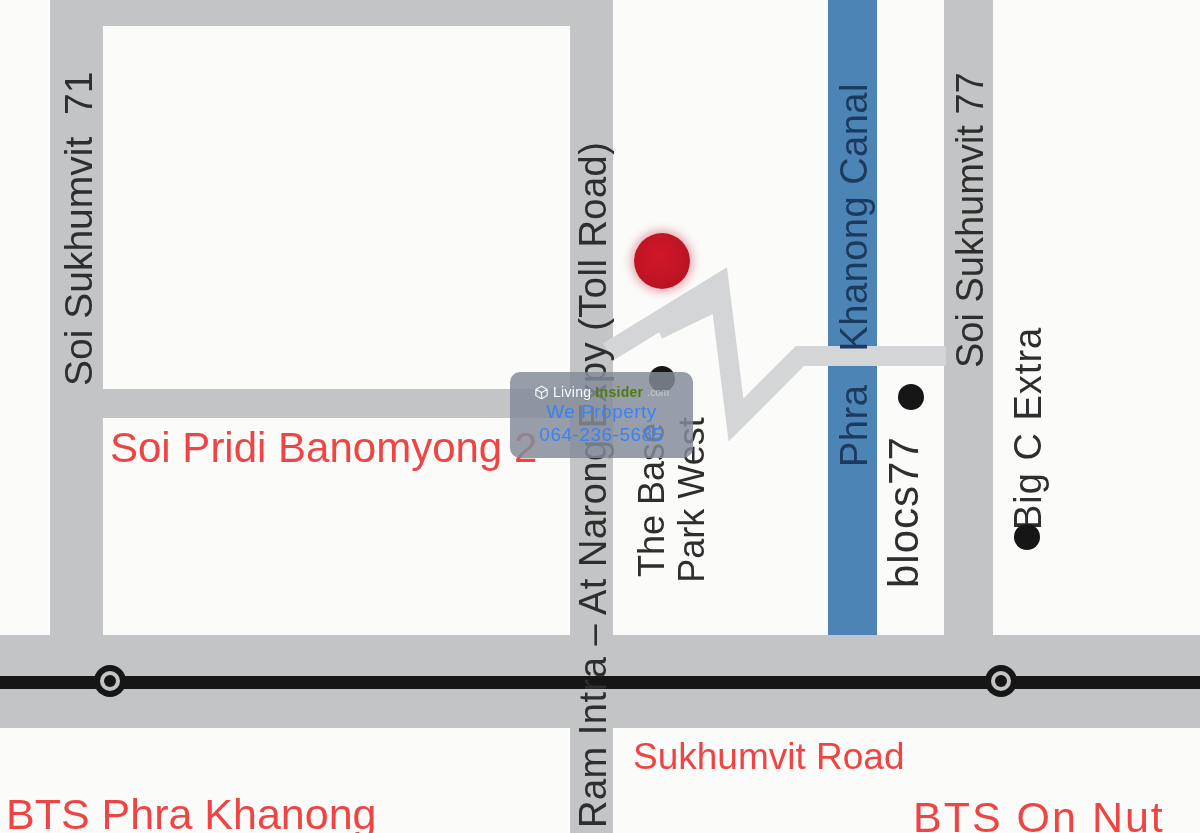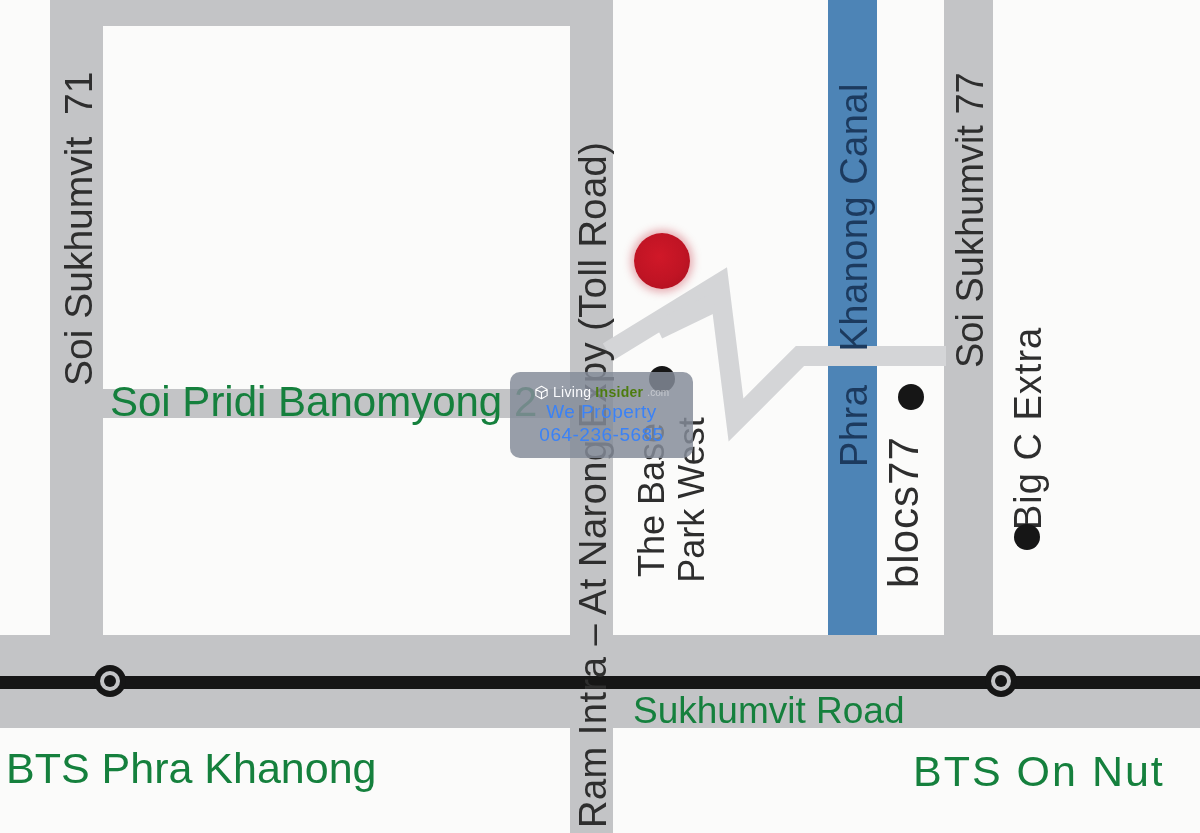--- a/index.html
+++ b/index.html
@@ -10,21 +10,21 @@
     font-family:"Liberation Sans", sans-serif;
     color:#2e2e2e;
   }
   .road{position:absolute;background:#c3c4c6;}
   .canal{position:absolute;background:#4d84b6;}
   .bts-line{position:absolute;background:#161616;}
   .vlabel{
     position:absolute;transform-origin:0 0;transform:rotate(-90deg);
     white-space:nowrap;font-size:38px;line-height:44px;color:#2e2e2e;
   }
-  .hlabel{position:absolute;white-space:nowrap;color:#15803d;}
+  .hlabel{position:absolute;white-space:nowrap;color:#ef4444;margin-top:46px;}
   .dot{position:absolute;border-radius:50%;background:#161616;}
   .poi-dot{width:26px;height:26px;}
   .red-marker{
     position:absolute;width:56px;height:56px;border-radius:50%;
     background:radial-gradient(circle at 45% 42%, #d01828 0%, #c01424 55%, #a80f1e 100%);
     box-shadow:0 0 9px 3px rgba(192,20,36,0.35);
     filter:blur(0.4px);
   }
   .svg-layer{position:absolute;left:0;top:0;pointer-events:none;}
   .watermark{

